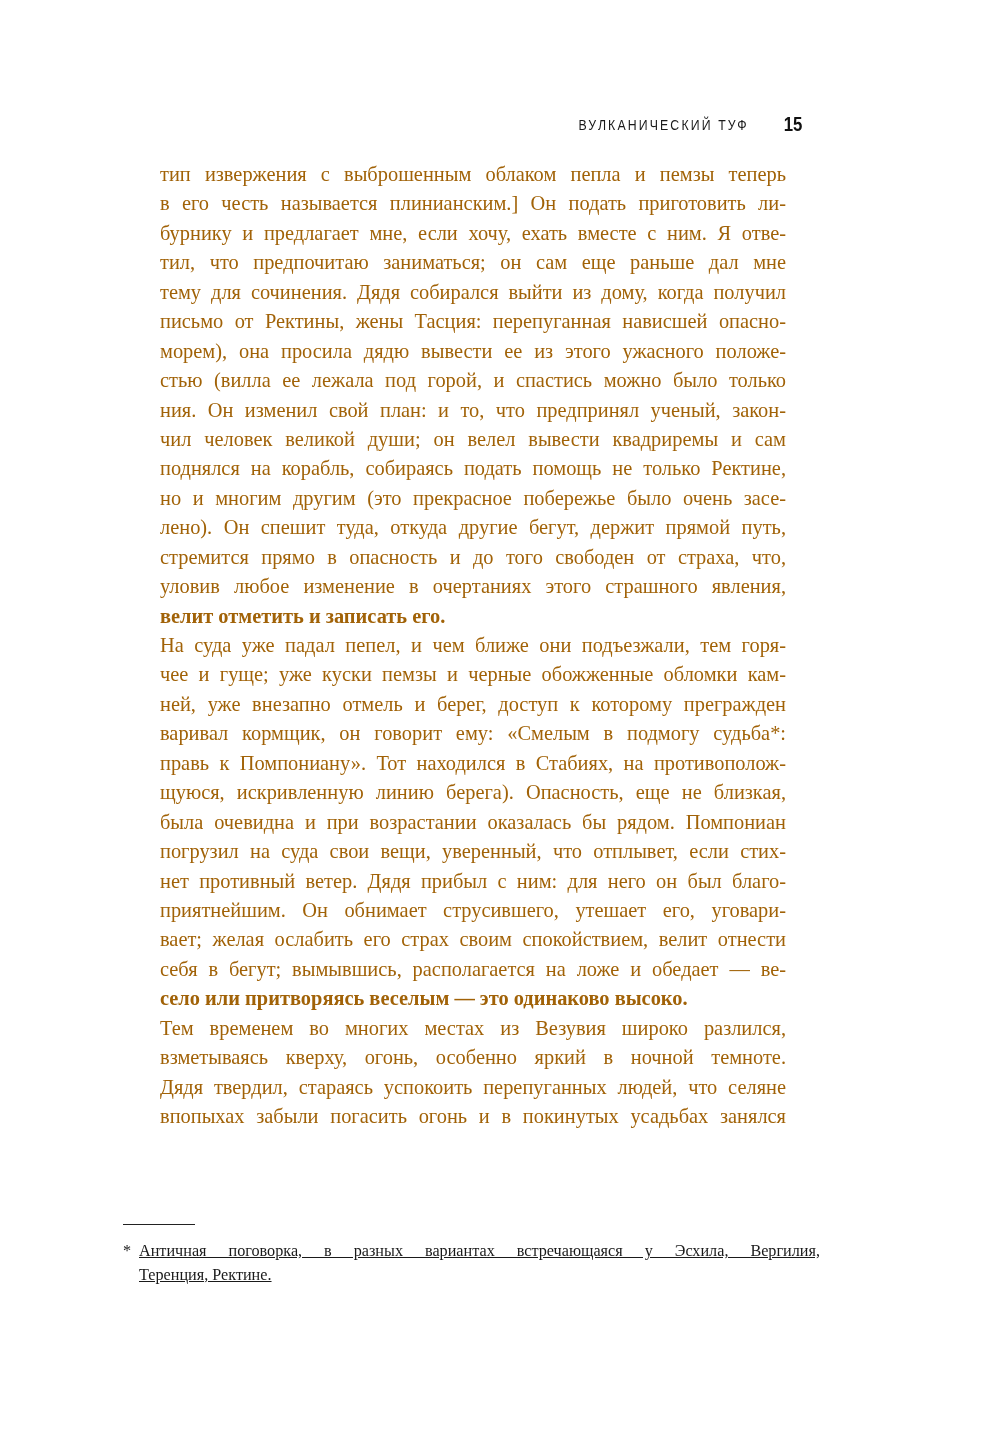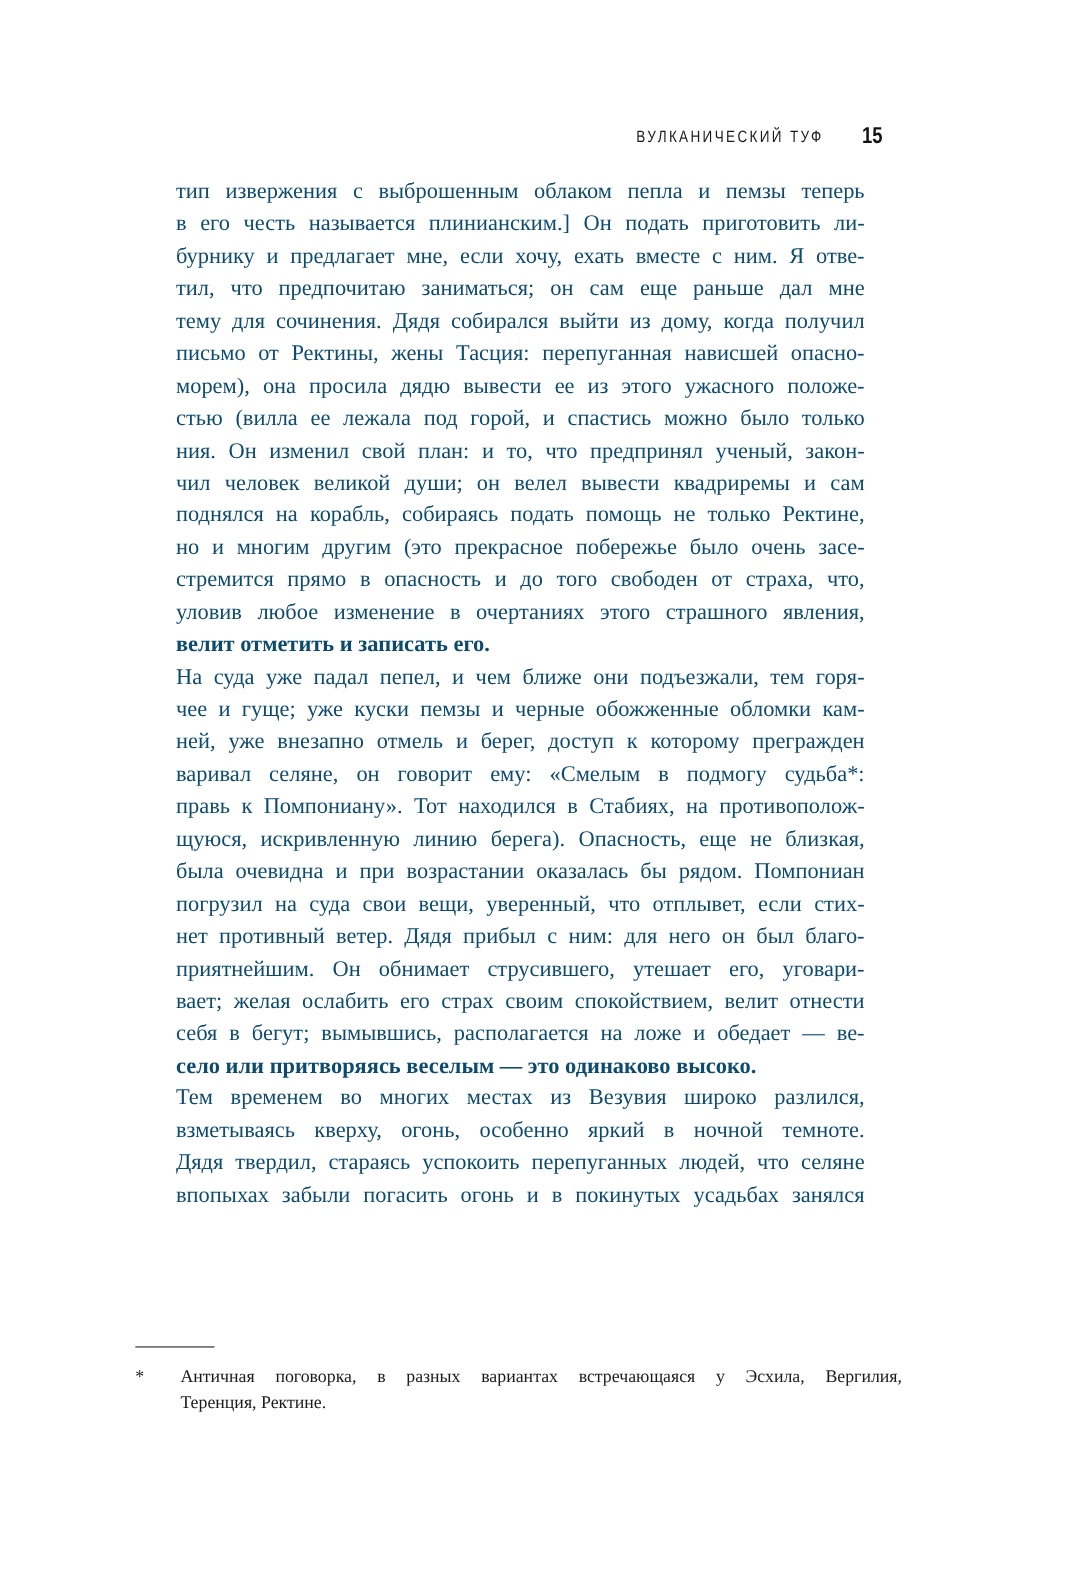--- a/index.html
+++ b/index.html
@@ -12,33 +12,33 @@
   .rh-title {
     font-size: 15px; letter-spacing: 2.6px; transform: scaleX(0.82); transform-origin: right center;
     color: #1a1a1a; margin-right: 30px; white-space: nowrap;
   }
   .rh-num {
     font-size: 21px; font-weight: bold; transform: scaleX(0.8); transform-origin: right center; color: #111;
   }
   .body-text {
     position: absolute; top: 160px; left: 160px; width: 626px;
     font-family: "Liberation Serif", serif; font-size: 20.4px; line-height: 29.45px;
-    color: #0c4a6e;
+    color: #a16207;
   }
   .line { display: block; white-space: nowrap; text-align: justify; text-align-last: justify; height: 29.45px; }
   .line.last { text-align-last: left; font-weight: bold; }
   .footnote-rule {
     position: absolute; top: 1224px; left: 123px; width: 72px; height: 0; border-top: 1px solid #222;
   }
   .footnote {
     position: absolute; top: 1240px; left: 123px; width: 697px;
     font-family: "Liberation Serif", serif; font-size: 16.2px; line-height: 23.5px; color: #1a1a1a;
   }
   .fn-mark { position: absolute; left: 0; top: 0; }
-  .fn-text { margin-left: 41px; }
+  .fn-text { margin-left: 16px; text-decoration: underline; }
   .fn-line { display: block; white-space: nowrap; text-align: justify; text-align-last: justify; }
   .fn-line.last { text-align-last: left; }
 </style>
 </head>
 <body>
 
 <header class="running-head">
   <span class="rh-title">ВУЛКАНИЧЕСКИЙ ТУФ</span>
   <span class="rh-num">15</span>
 </header>
@@ -49,27 +49,28 @@
   <span class="line">бурнику и предлагает мне, если хочу, ехать вместе с ним. Я отве-</span>
   <span class="line">тил, что предпочитаю заниматься; он сам еще раньше дал мне</span>
   <span class="line">тему для сочинения. Дядя собирался выйти из дому, когда получил</span>
   <span class="line">письмо от Ректины, жены Тасция: перепуганная нависшей опасно-</span>
   <span class="line">морем), она просила дядю вывести ее из этого ужасного положе-</span>
   <span class="line">стью (вилла ее лежала под горой, и спастись можно было только</span>
   <span class="line">ния. Он изменил свой план: и то, что предпринял ученый, закон-</span>
   <span class="line">чил человек великой души; он велел вывести квадриремы и сам</span>
   <span class="line">поднялся на корабль, собираясь подать помощь не только Ректине,</span>
   <span class="line">но и многим другим (это прекрасное побережье было очень засе-</span>
+  <span class="line">лено). Он спешит туда, откуда другие бегут, держит прямой путь,</span>
   <span class="line">стремится прямо в опасность и до того свободен от страха, что,</span>
   <span class="line">уловив любое изменение в очертаниях этого страшного явления,</span>
   <span class="line last">велит отметить и записать его.</span>
   <span class="line">На суда уже падал пепел, и чем ближе они подъезжали, тем горя-</span>
   <span class="line">чее и гуще; уже куски пемзы и черные обожженные обломки кам-</span>
   <span class="line">ней, уже внезапно отмель и берег, доступ к которому прегражден</span>
-  <span class="line">варивал селяне, он говорит ему: «Смелым в подмогу судьба*:</span>
+  <span class="line">варивал кормщик, он говорит ему: «Смелым в подмогу судьба*:</span>
   <span class="line">правь к Помпониану». Тот находился в Стабиях, на противополож-</span>
   <span class="line">щуюся, искривленную линию берега). Опасность, еще не близкая,</span>
   <span class="line">была очевидна и при возрастании оказалась бы рядом. Помпониан</span>
   <span class="line">погрузил на суда свои вещи, уверенный, что отплывет, если стих-</span>
   <span class="line">нет противный ветер. Дядя прибыл с ним: для него он был благо-</span>
   <span class="line">приятнейшим. Он обнимает струсившего, утешает его, уговари-</span>
   <span class="line">вает; желая ослабить его страх своим спокойствием, велит отнести</span>
   <span class="line">себя в бегут; вымывшись, располагается на ложе и обедает — ве-</span>
   <span class="line last">село или притворяясь веселым — это одинаково высоко.</span>
   <span class="line">Тем временем во многих местах из Везувия широко разлился,</span>

